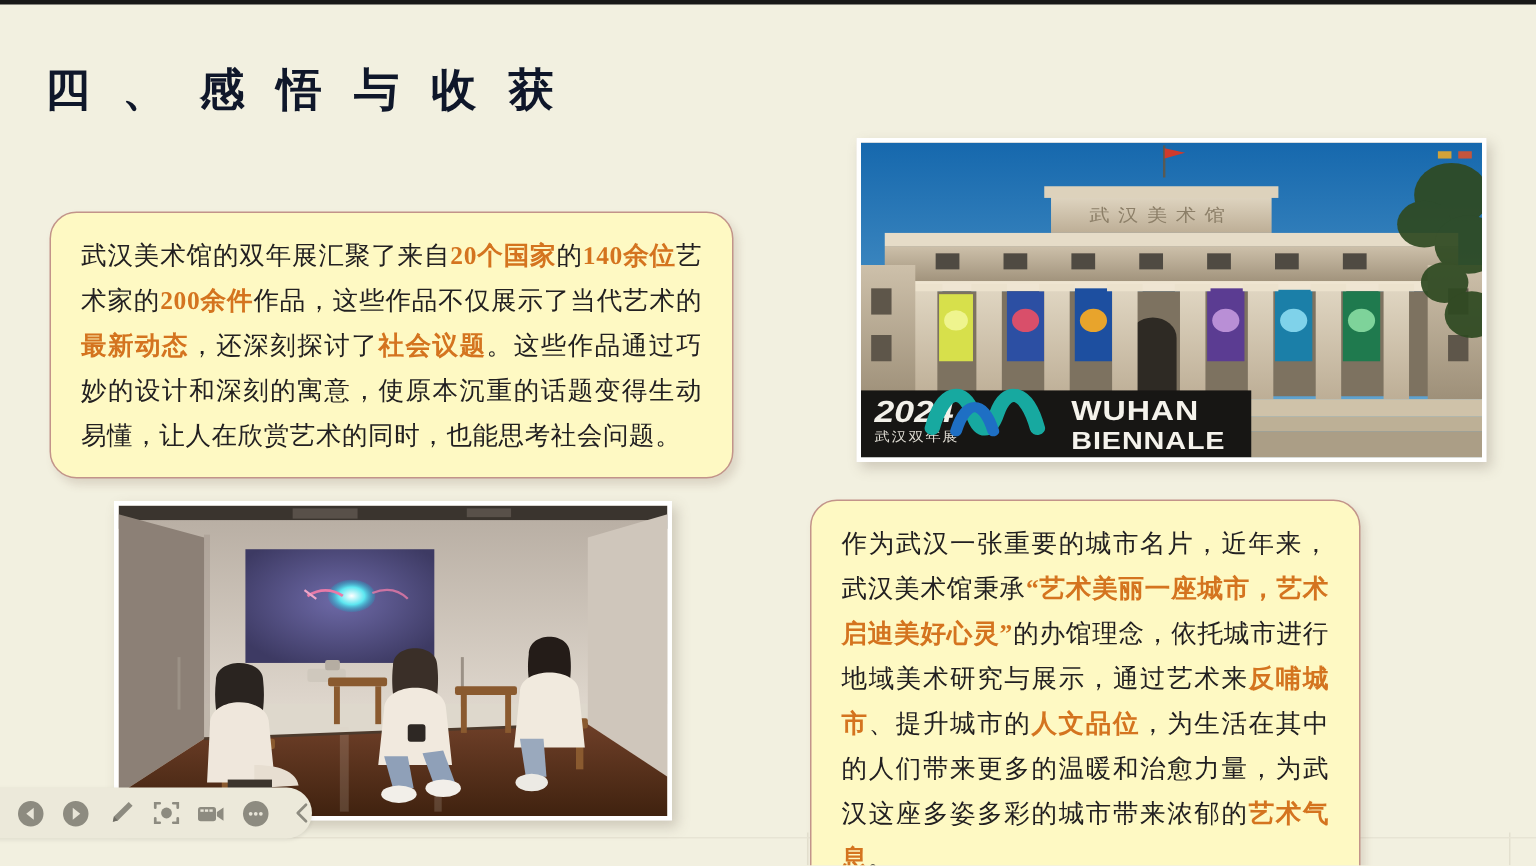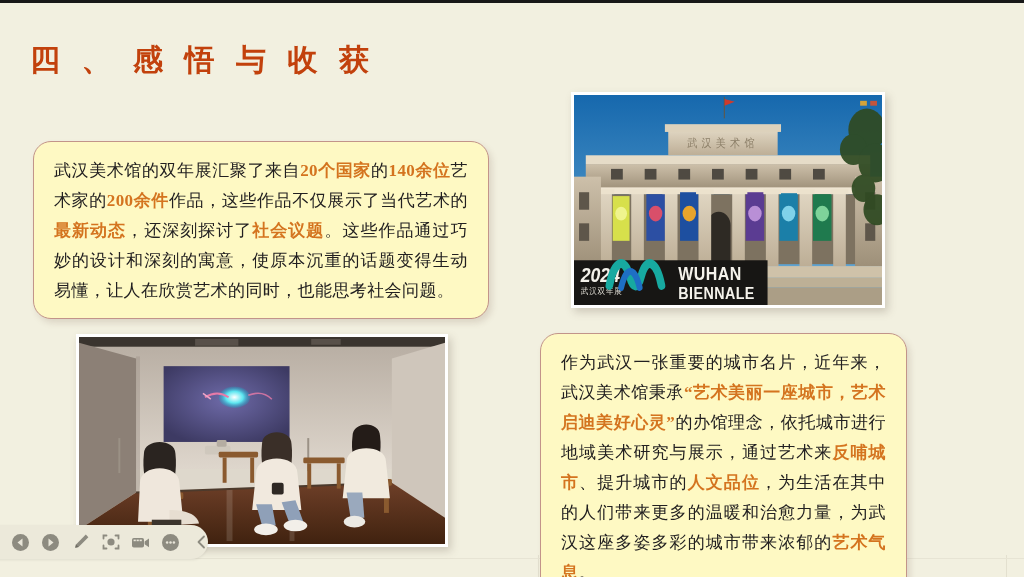--- a/index.html
+++ b/index.html
@@ -53,21 +53,21 @@
     z-index: 1;
   }
 
   
   .page-title {
     position: absolute;
     left: 30px;
     top: 37px;
     font-size: 30px;
     font-weight: bold;
-    color: #c2410c;
+    color: #0f172a;
     letter-spacing: 7px;
     font-family: "Liberation Serif", "DejaVu Serif", serif;
     white-space: nowrap;
   }
 
   .page-subtitle {
     position: absolute;
     left: 47px;
     top: 93px;
     font-size: 21px;
@@ -102,21 +102,21 @@
 
   
   .photo {
     position: absolute;
     background: #ded8cc;
     border: 3px solid #ffffff;
     box-shadow: 3px 4px 8px rgba(100, 85, 70, 0.25);
     overflow: hidden;
     z-index: 4;
   }
-  #photo-museum { left: 571px; top: 89px;  width: 314px; height: 216px; }
+  #photo-museum { left: 571px; top: 89px;  width: 420px; height: 216px; }
   #photo-gallery{ left: 76px;  top: 331px; width: 372px; height: 213px; }
 
   .photo svg { display: block; width: 100%; height: 100%; }
 
   
   .toolbar {
     position: absolute;
     left: -14px;
     bottom: 18px;
     width: 222px;

